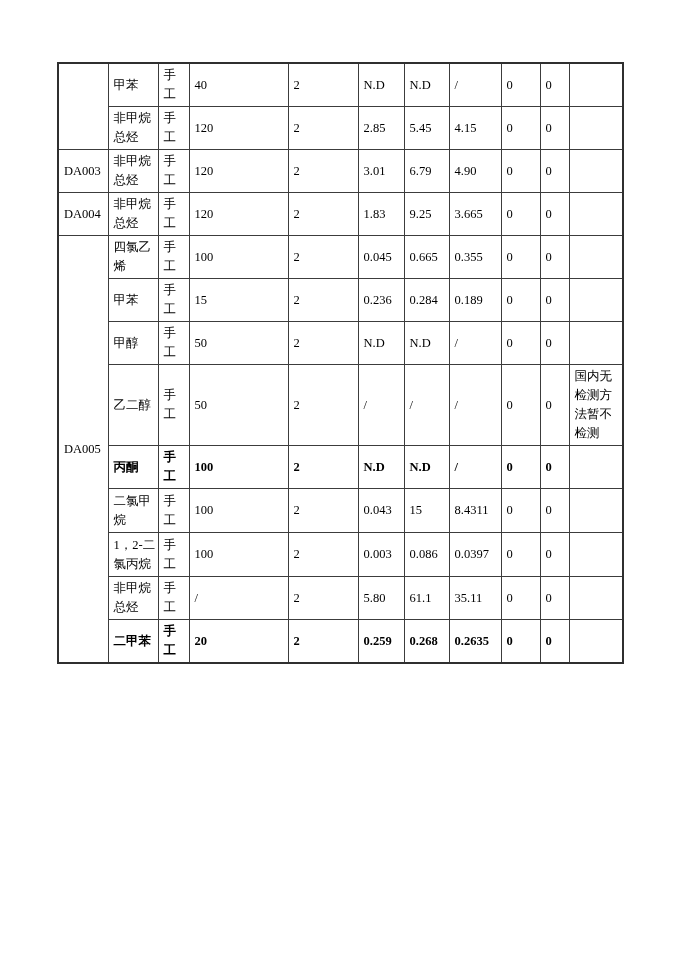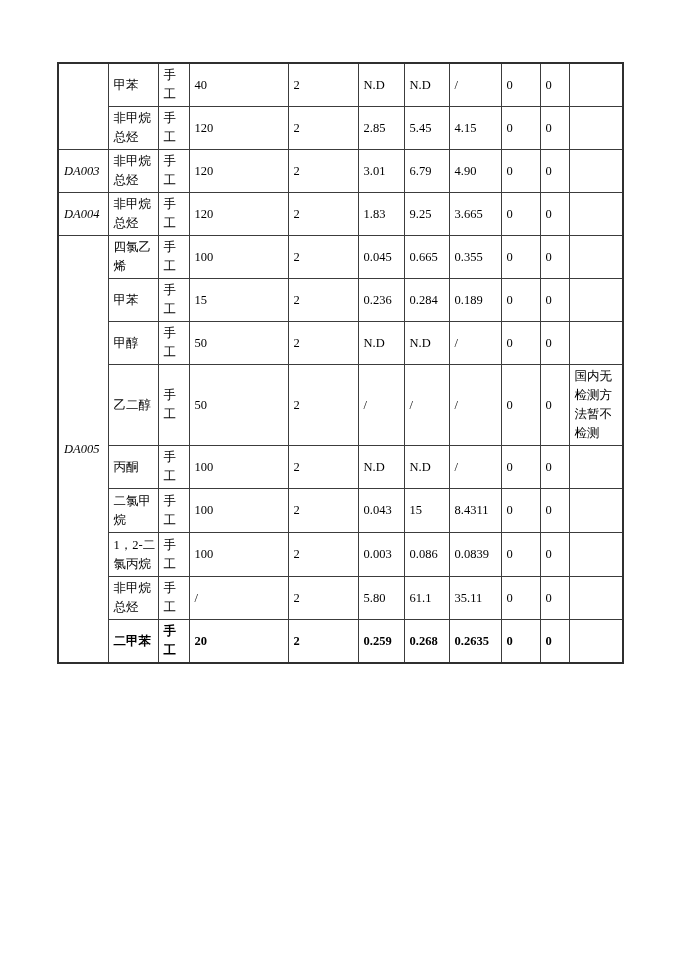--- a/index.html
+++ b/index.html
@@ -45,28 +45,27 @@
   col.c6  { width: 46px; }
   col.c7  { width: 45px; }
   col.c8  { width: 52px; }
   col.c9  { width: 39px; }
   col.c10 { width: 29px; }
   col.c11 { width: 54px; }
   
   table.mon-table tr                 { height: 43px; }
   table.mon-table tr:nth-child(6)    { height: 41px; }
   table.mon-table tr:nth-child(8)    { height: 78px; }
-  table.mon-table tr:nth-child(9)    { height: 39px; }
+  table.mon-table tr:nth-child(9)    { height: 39px; font-weight: bold; }
   table.mon-table tr:nth-child(10)   { height: 44px; }
   table.mon-table tr:nth-child(11)   { height: 44px; }
   table.mon-table tr:nth-child(13)   { height: 39px; font-weight: bold; }
 
   td.cell-id {
     padding-left: 4px;
-    font-style: italic;
   }
   td.cell-pollutant {
     white-space: pre;
     padding-left: 6px;
     padding-right: 0;
   }
   td.cell-method {
     color: #8a8a8a;
     padding-left: 4px;
     padding-right: 0;
@@ -228,21 +227,21 @@
           <td class="cell-remark"></td>
         </tr>
         <tr>
           <td class="cell-pollutant">1，2-二
 氯丙烷</td>
           <td class="cell-method">手工</td>
           <td class="cell-limit">100</td>
           <td class="cell-frequency">2</td>
           <td class="cell-value">0.003</td>
           <td class="cell-value">0.086</td>
-          <td class="cell-value">0.0839</td>
+          <td class="cell-value">0.0397</td>
           <td class="cell-zero">0</td>
           <td class="cell-zero">0</td>
           <td class="cell-remark"></td>
         </tr>
         <tr>
           <td class="cell-pollutant">非甲烷
 总烃</td>
           <td class="cell-method">手工</td>
           <td class="cell-limit">/</td>
           <td class="cell-frequency">2</td>

